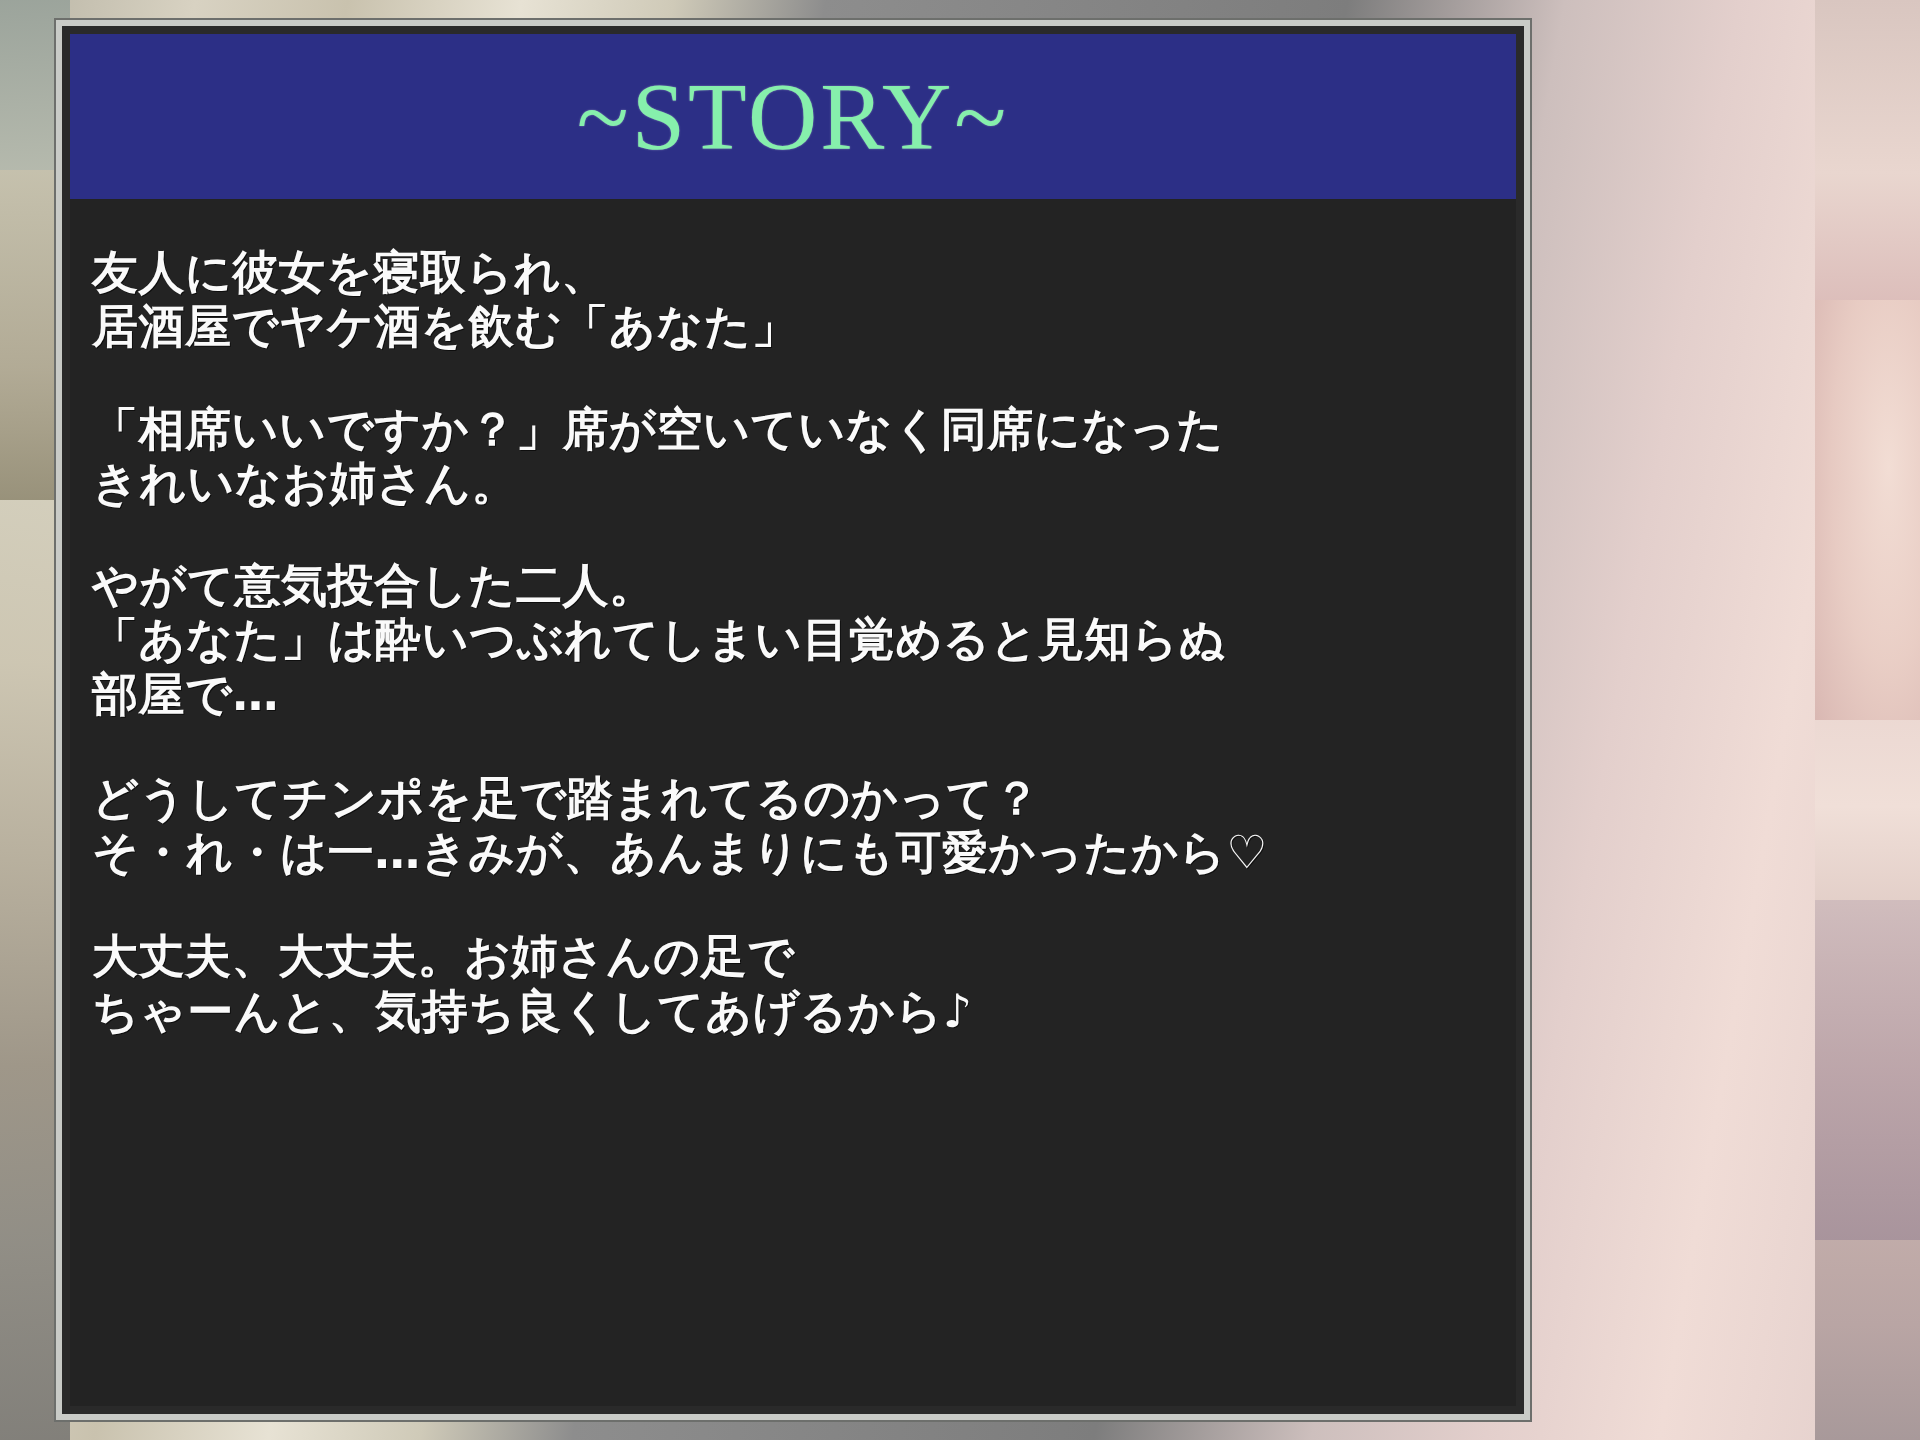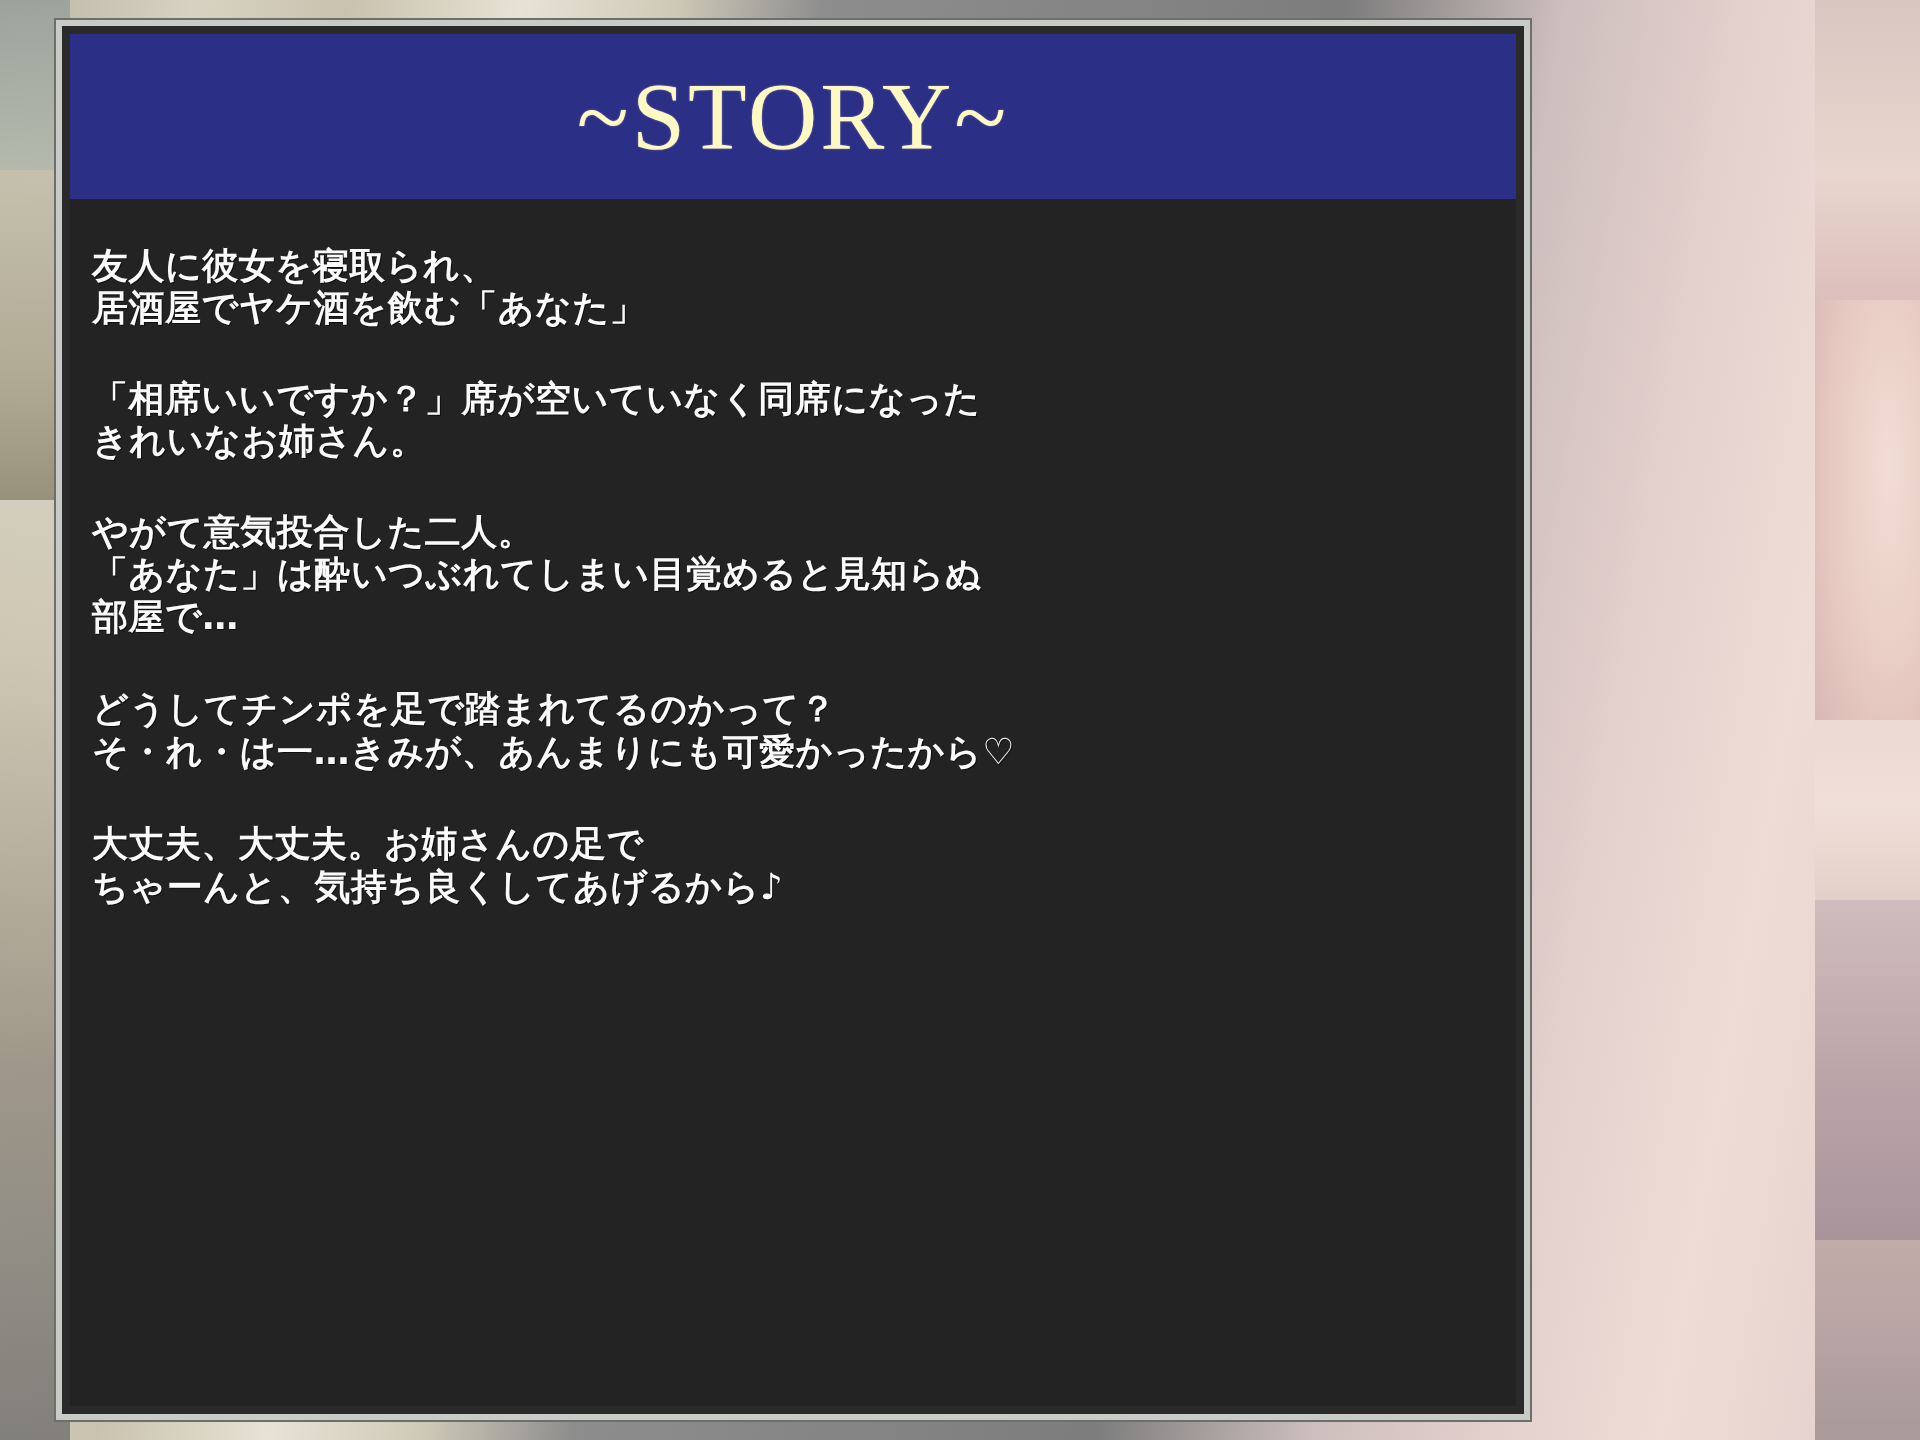--- a/index.html
+++ b/index.html
@@ -99,41 +99,41 @@
   
   .story-header {
     height: 165px;
     background: #2c2f86;
     display: flex;
     align-items: center;
     justify-content: center;
     flex: none;
   }
   .story-title {
-    color: #fef9c3;
+    color: #86efac;
     font-family: "Liberation Serif", "DejaVu Serif", serif;
     font-size: 96px;
     font-weight: 400;
     letter-spacing: 3px;
     line-height: 1;
     text-shadow: 0 0 2px rgba(255,255,255,.4);
   }
 
   
   .story-body {
     flex: 1;
     background: #232323;
     padding: 46px 26px 10px 22px;
     overflow: hidden;
   }
 
   .para {
     color: #fafafa;
     font-family: "DejaVu Sans", "Liberation Sans", sans-serif;
-    font-size: 36px;
+    font-size: 46px;
     font-weight: 700;
     line-height: 1.18;
     letter-spacing: 0.5px;
     white-space: pre-line;
     margin-bottom: 44px;
     text-shadow: 1px 1px 0 rgba(0,0,0,.6);
   }
   .para:last-child { margin-bottom: 8px; }
 
   .para.p1 { margin-bottom: 48px; }

